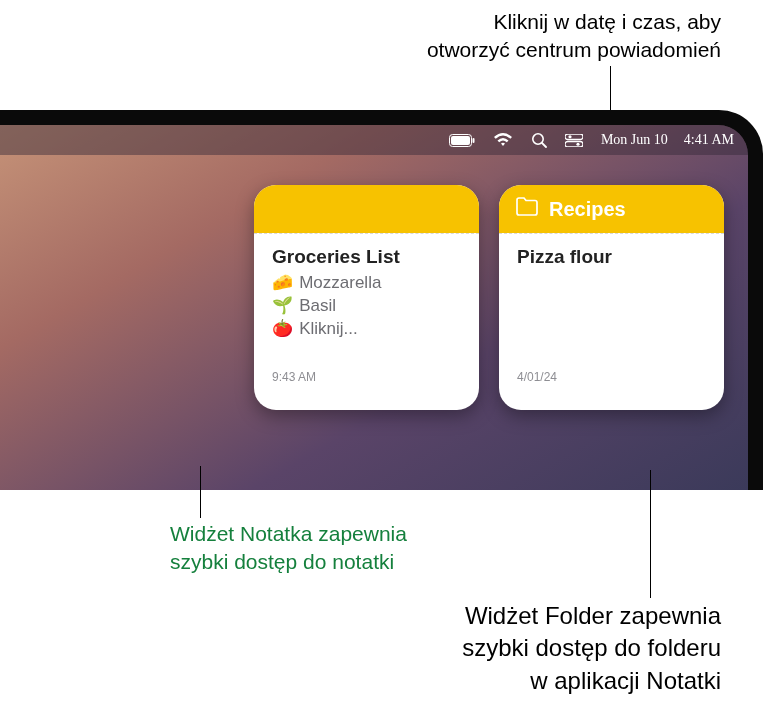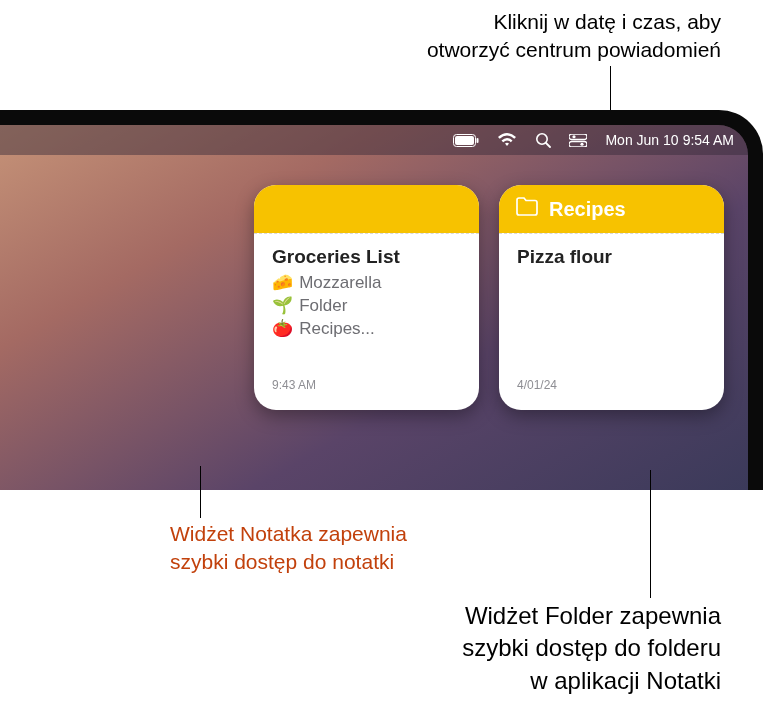--- a/index.html
+++ b/index.html
@@ -71,21 +71,21 @@
       display: flex;
       justify-content: flex-end;
       align-items: center;
       padding: 0 14px 0 0;
       gap: 18px;
       color: #fff;
       font-size: 14px;
       font-weight: 500;
     }
     .menubar .icon svg { display: block; }
-    .datetime { display: flex; gap: 4px; cursor: pointer; }
+    .datetime { display: flex; gap: 16px; cursor: pointer; font-family: Liberation Serif, serif; }
 
     
     .widgets {
       position: absolute;
       top: 60px;
       right: 24px;
       display: flex;
       gap: 20px;
     }
     .widget {
@@ -105,21 +105,21 @@
       display: flex;
       align-items: center;
       padding: 0 16px;
       gap: 10px;
       color: #fff;
       font-size: 20px;
       font-weight: 600;
     }
     .widget-body {
       flex: 1;
-      padding: 12px 18px 4px 18px;
+      padding: 12px 18px 12px 18px;
       border-top: 1px dashed #d9d9d9;
       display: flex;
       flex-direction: column;
     }
     .widget-title {
       font-size: 19px;
       font-weight: 600;
       color: #222;
       margin-bottom: 4px;
     }
@@ -136,21 +136,21 @@
       font-size: 12px;
       color: #8e8e93;
     }
 
     
     .callout-bottom-left {
       position: absolute;
       top: 520px;
       left: 170px;
       font-size: 21px;
-      color: #c2410c;
+      color: #15803d;
       line-height: 1.35;
     }
     .callout-bottom-left .leader {
       position: absolute;
       left: 30px;
       top: -54px;
       width: 1px;
       height: 52px;
       background: #000;
     }
@@ -207,42 +207,42 @@
         <span class="icon">
           <svg width="18" height="13" viewBox="0 0 18 13">
               <rect x="0" y="0" width="18" height="5.5" rx="2.75" fill="none" stroke="#fff" stroke-width="1.3"></rect>
               <circle cx="5" cy="2.75" r="1.6" fill="#fff"></circle>
               <rect x="0" y="7.5" width="18" height="5.5" rx="2.75" fill="none" stroke="#fff" stroke-width="1.3"></rect>
               <circle cx="13" cy="10.25" r="1.6" fill="#fff"></circle>
             </svg>
         </span>
         <span class="datetime">
           <span>Mon Jun 10</span>
-          <span>9:54 AM</span>
+          <span>4:41 AM</span>
         </span>
       </div>
 
       <div class="widgets">
 
         <div class="widget">
           <div class="widget-header"></div>
           <div class="widget-body">
             <div class="widget-title">Groceries List</div>
             <div class="widget-lines">
               <div class="widget-line">
                 <span class="emoji">🧀</span>
                 <span>Mozzarella</span>
               </div>
               <div class="widget-line">
                 <span class="emoji">🌱</span>
-                <span>Folder</span>
+                <span>Basil</span>
               </div>
               <div class="widget-line">
                 <span class="emoji">🍅</span>
-                <span>Recipes...</span>
+                <span>Kliknij...</span>
               </div>
             </div>
             <div class="widget-footer">9:43 AM</div>
           </div>
         </div>
 
         <div class="widget">
           <div class="widget-header">
             <span>
               <svg width="24" height="20" viewBox="0 0 24 20">

